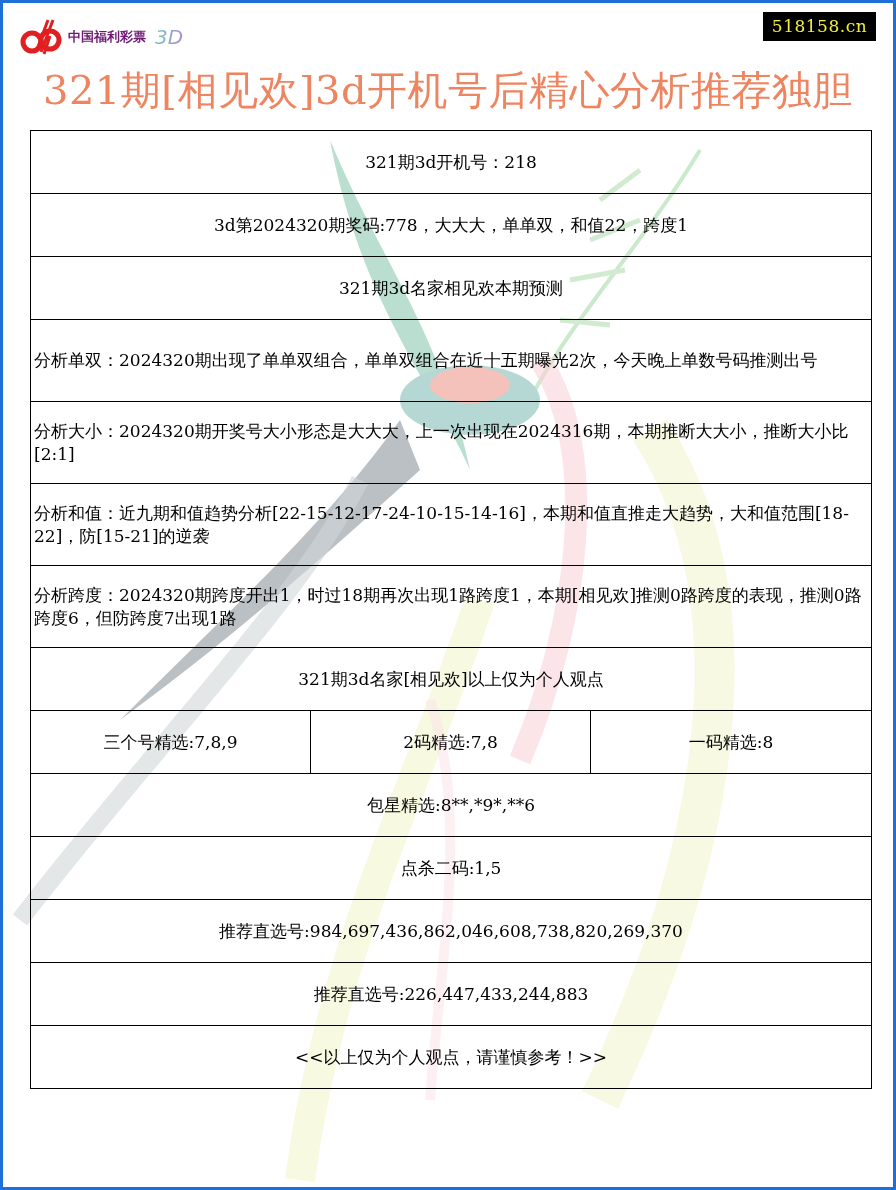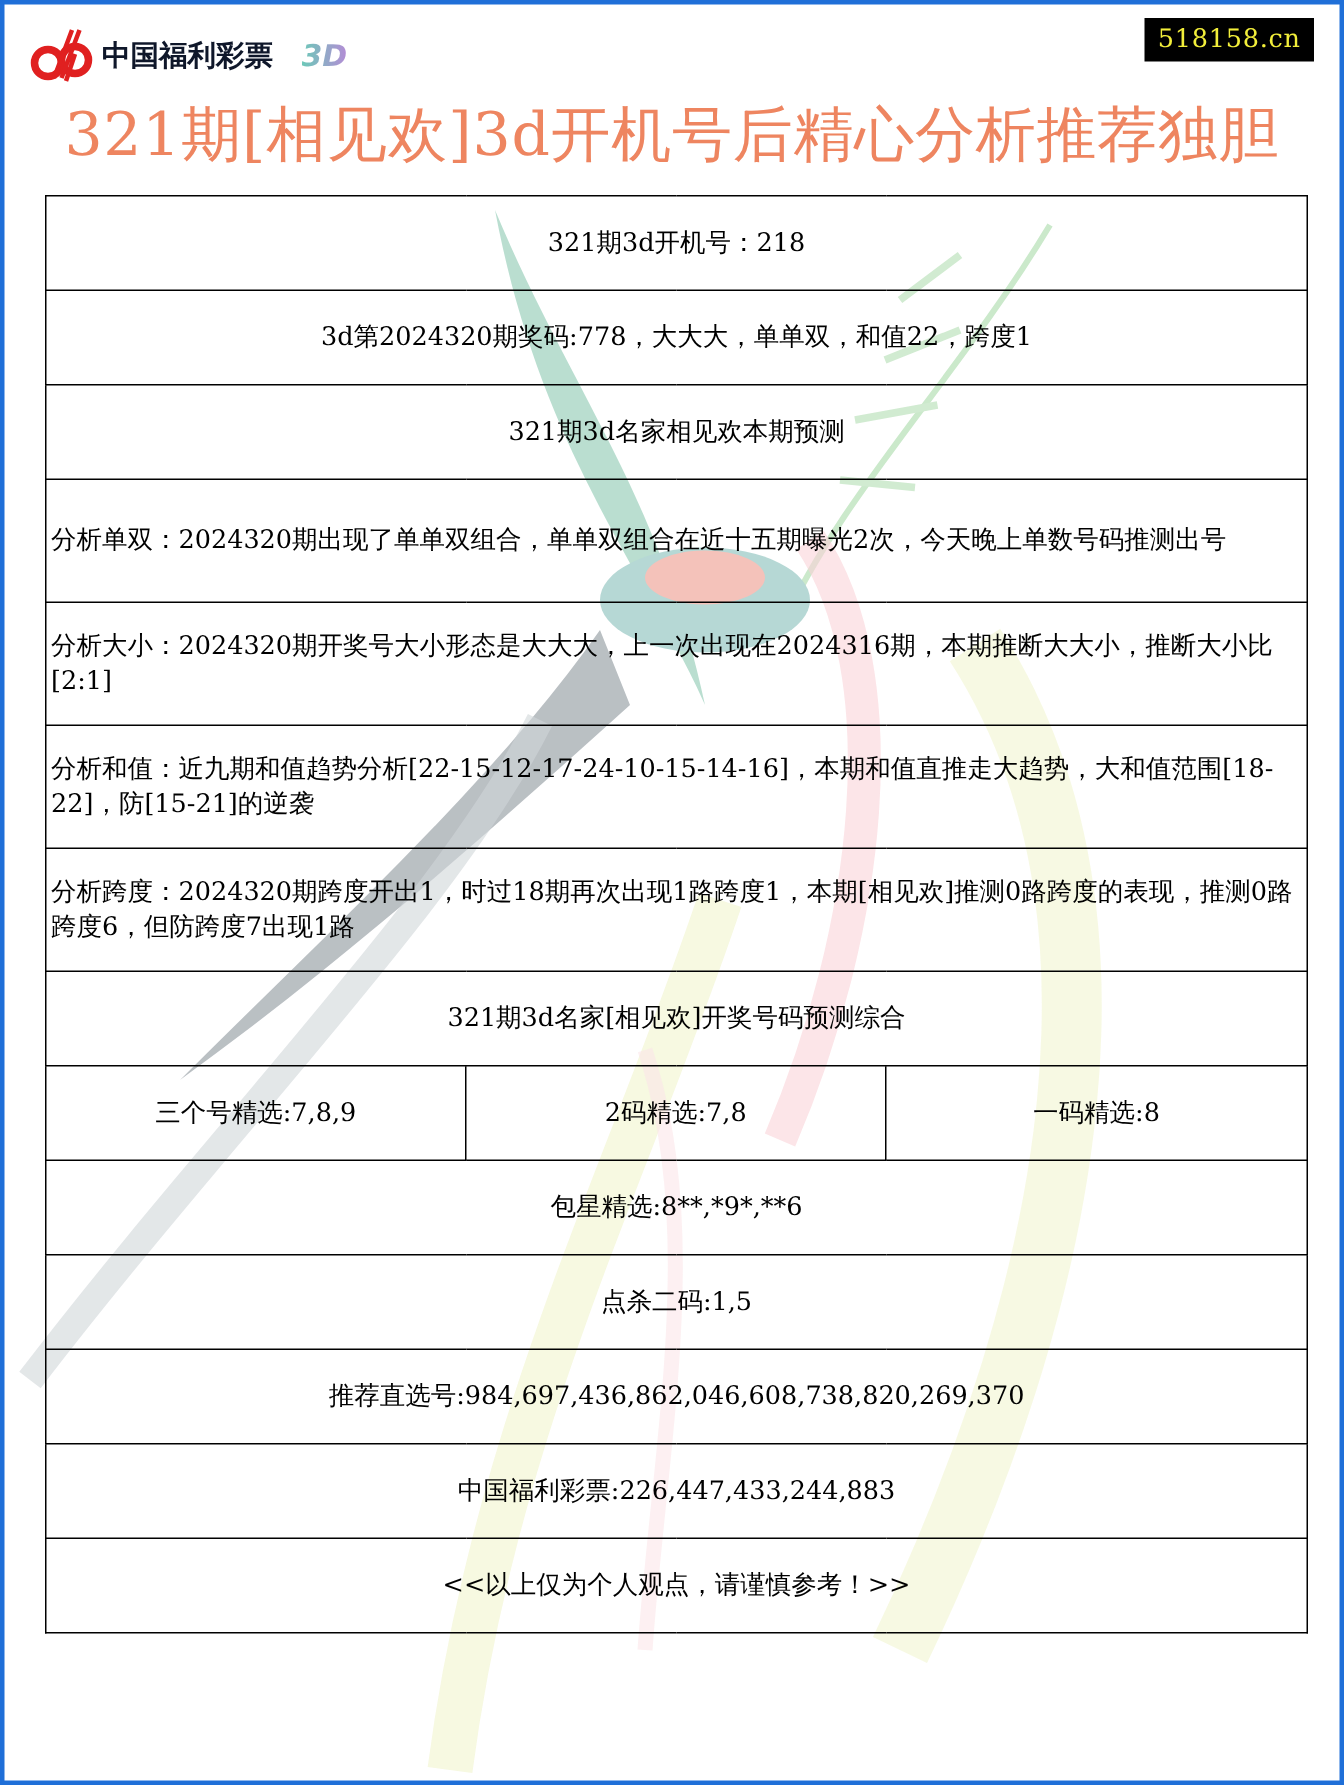--- a/index.html
+++ b/index.html
@@ -17,25 +17,25 @@
     border-top-width: 3px; border-bottom-width: 3px;
     pointer-events: none; z-index: 5;
   }
   
   .bg-art { position: absolute; left: 0; top: 0; width: 896px; height: 1190px; z-index: 0; }
   .header { position: absolute; left: 0; top: 0; width: 896px; height: 130px; z-index: 2; }
   .logo { position: absolute; left: 20px; top: 18px; display: flex; align-items: center; }
   .logo-mark { width: 44px; height: 38px; }
   .logo-text {
     margin-left: 4px; font-family: "DejaVu Sans", "Liberation Sans", sans-serif;
-    font-size: 19px; font-weight: bold; color: #0f172a; letter-spacing: 0px;
+    font-size: 13px; font-weight: bold; color: #701a75; letter-spacing: 0px;
   }
   .logo-3d {
     font-family: "DejaVu Sans", "Liberation Sans", sans-serif;
-    font-style: italic; font-weight: bold; font-size: 20px; margin-left: 19px;
+    font-style: italic; font-weight: normal; font-size: 20px; margin-left: 9px;
     background: linear-gradient(90deg, #6cc9b8, #b58bd6);
     -webkit-background-clip: text; background-clip: text; color: transparent;
   }
   .site-badge {
     position: absolute; left: 763px; top: 12px; width: 113px; height: 29px;
     background: #000; color: #f2ee3a;
     font-family: "DejaVu Serif", "Liberation Serif", serif;
     font-size: 17px; line-height: 29px; text-align: center; letter-spacing: 0.5px;
   }
   .page-title {
@@ -117,36 +117,36 @@
   <tr class="a">
     <td colspan="4" class="left">分析大小：2024320期开奖号大小形态是大大大，上一次出现在2024316期，本期推断大大小，推断大小比[2:1]</td>
   </tr>
   <tr class="a">
     <td colspan="4" class="left">分析和值：近九期和值趋势分析[22-15-12-17-24-10-15-14-16]，本期和值直推走大趋势，大和值范围[18-22]，防[15-21]的逆袭</td>
   </tr>
   <tr class="a">
     <td colspan="4" class="left">分析跨度：2024320期跨度开出1，时过18期再次出现1路跨度1，本期[相见欢]推测0路跨度的表现，推测0路跨度6，但防跨度7出现1路</td>
   </tr>
   <tr class="r">
-    <td colspan="4">321期3d名家[相见欢]开奖号码预测综合</td>
+    <td colspan="4">321期3d名家[相见欢]以上仅为个人观点</td>
   </tr>
   <tr class="r">
     <td>三个号精选:7,8,9</td>
     <td colspan="2">2码精选:7,8</td>
     <td>一码精选:8</td>
   </tr>
   <tr class="r">
     <td colspan="4">包星精选:8**,*9*,**6</td>
   </tr>
   <tr class="r">
     <td colspan="4">点杀二码:1,5</td>
   </tr>
   <tr class="r">
     <td colspan="4">推荐直选号:984,697,436,862,046,608,738,820,269,370</td>
   </tr>
   <tr class="r">
-    <td colspan="4">中国福利彩票:226,447,433,244,883</td>
+    <td colspan="4">推荐直选号:226,447,433,244,883</td>
   </tr>
   <tr class="r">
     <td colspan="4">&lt;&lt;以上仅为个人观点，请谨慎参考！&gt;&gt;</td>
   </tr>
 </tbody>
   </table>
 
 </body></html>

